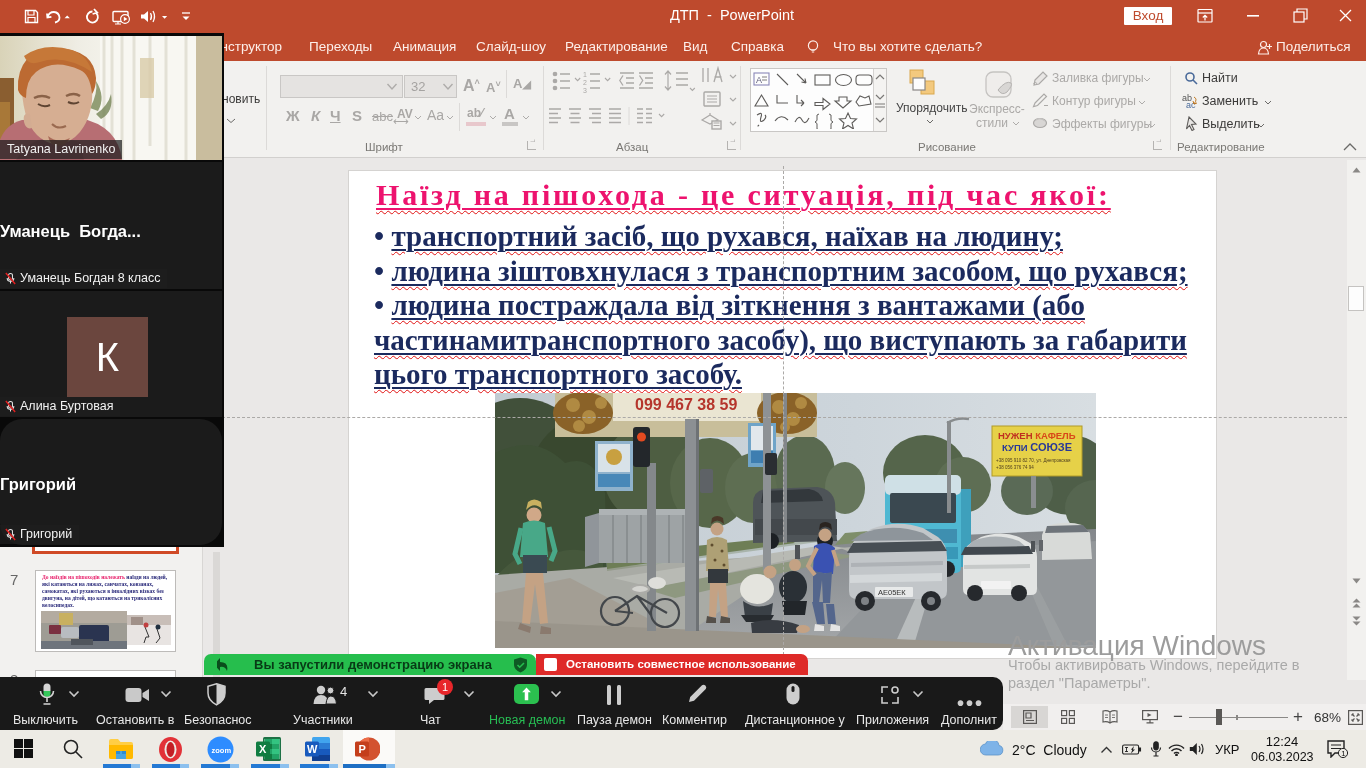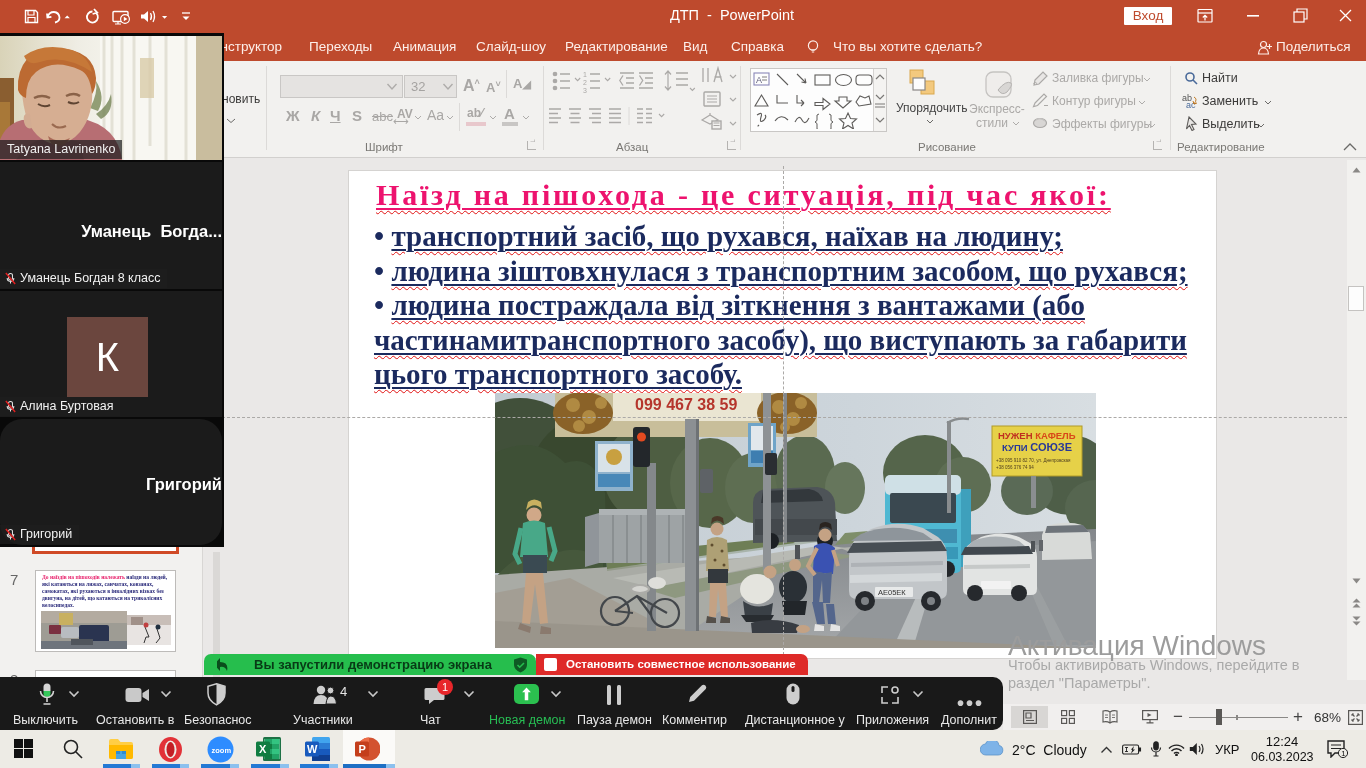--- a/index.html
+++ b/index.html
@@ -25,21 +25,21 @@
   #slide { position:absolute; left:348px; top:11px; width:869px; height:489px; background:#fff; border:1px solid #D5D3D1; }
   .serifline { font-family:"Liberation Serif", serif; font-weight:bold; white-space:nowrap; }
   .wavy { text-decoration-line:underline; text-decoration-style:wavy; text-decoration-color:#E21313; text-decoration-thickness:1px; text-underline-offset:5px; }
   .usolid { text-decoration-line:underline; text-decoration-thickness:2px; text-underline-offset:3px;font-family:Liberation Serif, serif; }
 
   
   #zoompanel { position:absolute; top:33px; left:0; width:224px; height:514px; background:#090909; }
   .ztile { position:absolute; left:0; width:222px; background:#1B1B1B; }
   .zname { position:absolute; left:0; bottom:1px; background:rgba(30,30,30,.72); color:#F2F2F2; font-size:12.5px; padding:2px 7px 3px 20px; }
   .micoff { position:absolute; left:4px; bottom:4px; width:13px; height:13px; }
-  .zcenter { position:absolute; width:100%; text-align:right; color:#fff; font-weight:bold; font-size:16.5px; }
+  .zcenter { position:absolute; width:100%; text-align:left; color:#fff; font-weight:bold; font-size:16.5px; }
 
   
   #greenbar { position:absolute; left:204px; top:654px; width:332px; height:21px; background:#26BE4D; border-radius:7px 7px 0 0; color:#083A16; font-weight:bold; font-size:13px; text-align:center; line-height:21px; }
   #redbar { position:absolute; left:536px; top:654px; width:272px; height:21px; background:#DE2A28; border-radius:0 7px 0 0; color:#fff; font-weight:bold; font-size:11.5px; line-height:21px; white-space:nowrap; }
   #zoombar { position:absolute; left:0; top:677px; width:1003px; height:53px; background:#191919; border-radius:0 10px 10px 0; }
   .zbtn { position:absolute; top:0; text-align:center; color:#E8E8E8; font-size:12.5px; }
 
   
   #statusbar { position:absolute; left:1003px; top:704px; width:363px; height:26px; background:#F1EFEE; }
   #taskbar { position:absolute; left:0; top:730px; width:1366px; height:38px; background:#EDEBE5; }

